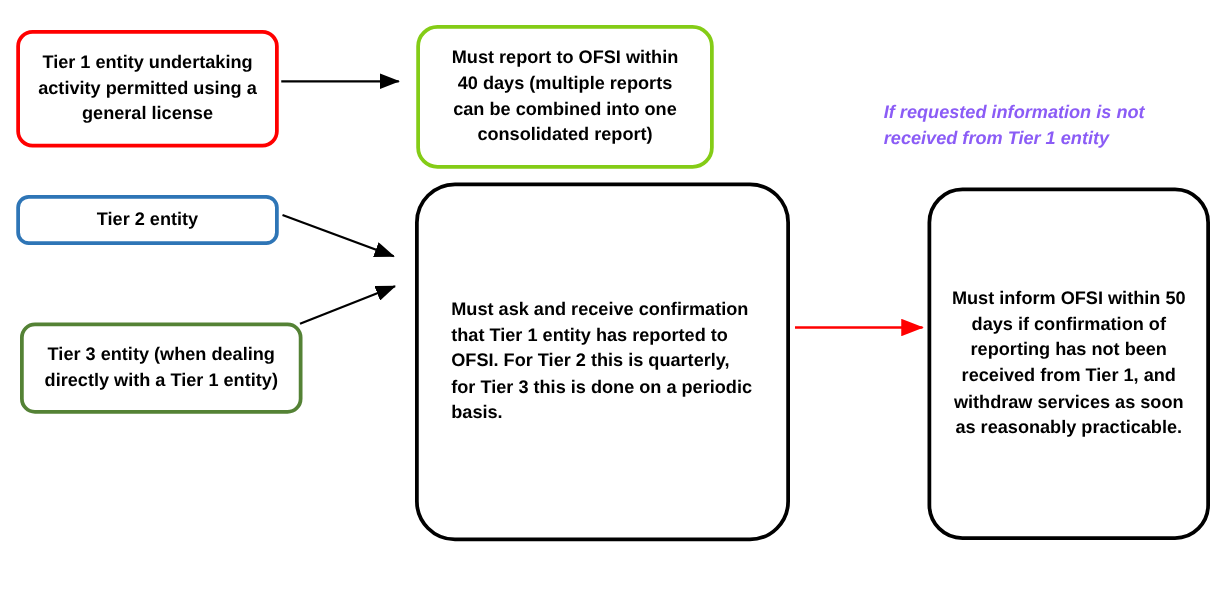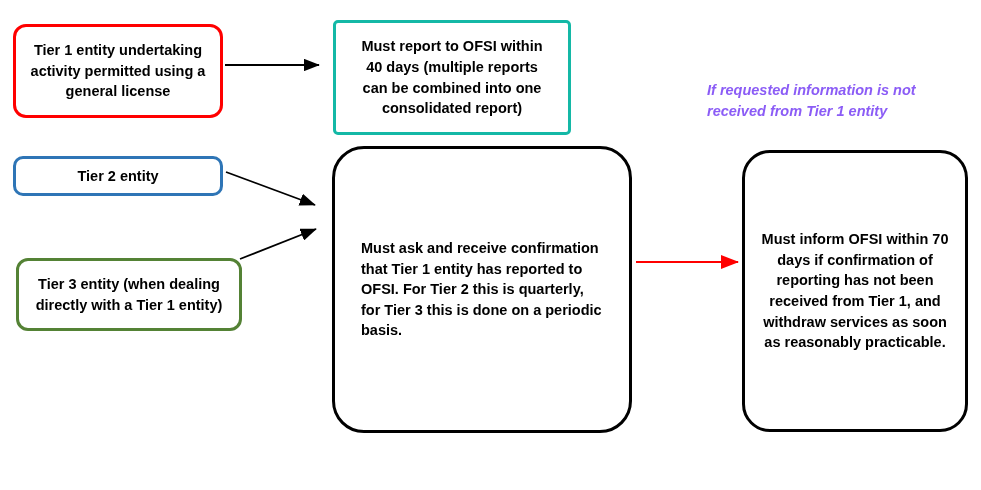--- a/index.html
+++ b/index.html
@@ -36,22 +36,22 @@
   #node-tier1 {
     left: 13px; top: 24px; width: 210px; height: 94px;
     border: 3px solid #FF0000;
     border-radius: 13px;
     font-size: 14.5px;
     padding: 12px 12px;
   }
   
   #node-report {
     left: 333px; top: 20px; width: 238px; height: 115px;
-    border: 3px solid #14b8a6;
-    border-radius: 5px;
+    border: 3px solid #84cc16;
+    border-radius: 17px;
     font-size: 14.5px;
     padding: 4px 16px;
   }
   
   #node-tier2 {
     left: 13px; top: 156px; width: 210px; height: 40px;
     border: 3px solid #2E75B6;
     border-radius: 10px;
     font-size: 14.5px;
     padding: 2px 10px;
@@ -146,18 +146,18 @@
     <div class="txt center-txt">Tier 3 entity (when dealing directly with a Tier 1 entity)</div>
   </div>
 
   <div class="node" id="node-obligations">
     <div class="txt left-txt">
       <p class="para">Must ask and receive confirmation that Tier 1 entity has reported to OFSI. For Tier 2 this is quarterly, for Tier 3 this is done on a periodic basis.</p>
     </div>
   </div>
 
   <div class="node" id="node-inform">
-    <div class="txt center-txt">Must inform OFSI within 70 days if confirmation of reporting has not been received from Tier 1, and withdraw services as soon as reasonably practicable.</div>
+    <div class="txt center-txt">Must inform OFSI within 50 days if confirmation of reporting has not been received from Tier 1, and withdraw services as soon as reasonably practicable.</div>
   </div>
 
   <div id="annotation-not-received">If requested information is not received from Tier 1 entity</div>
 
 </div>
 
 </body></html>

